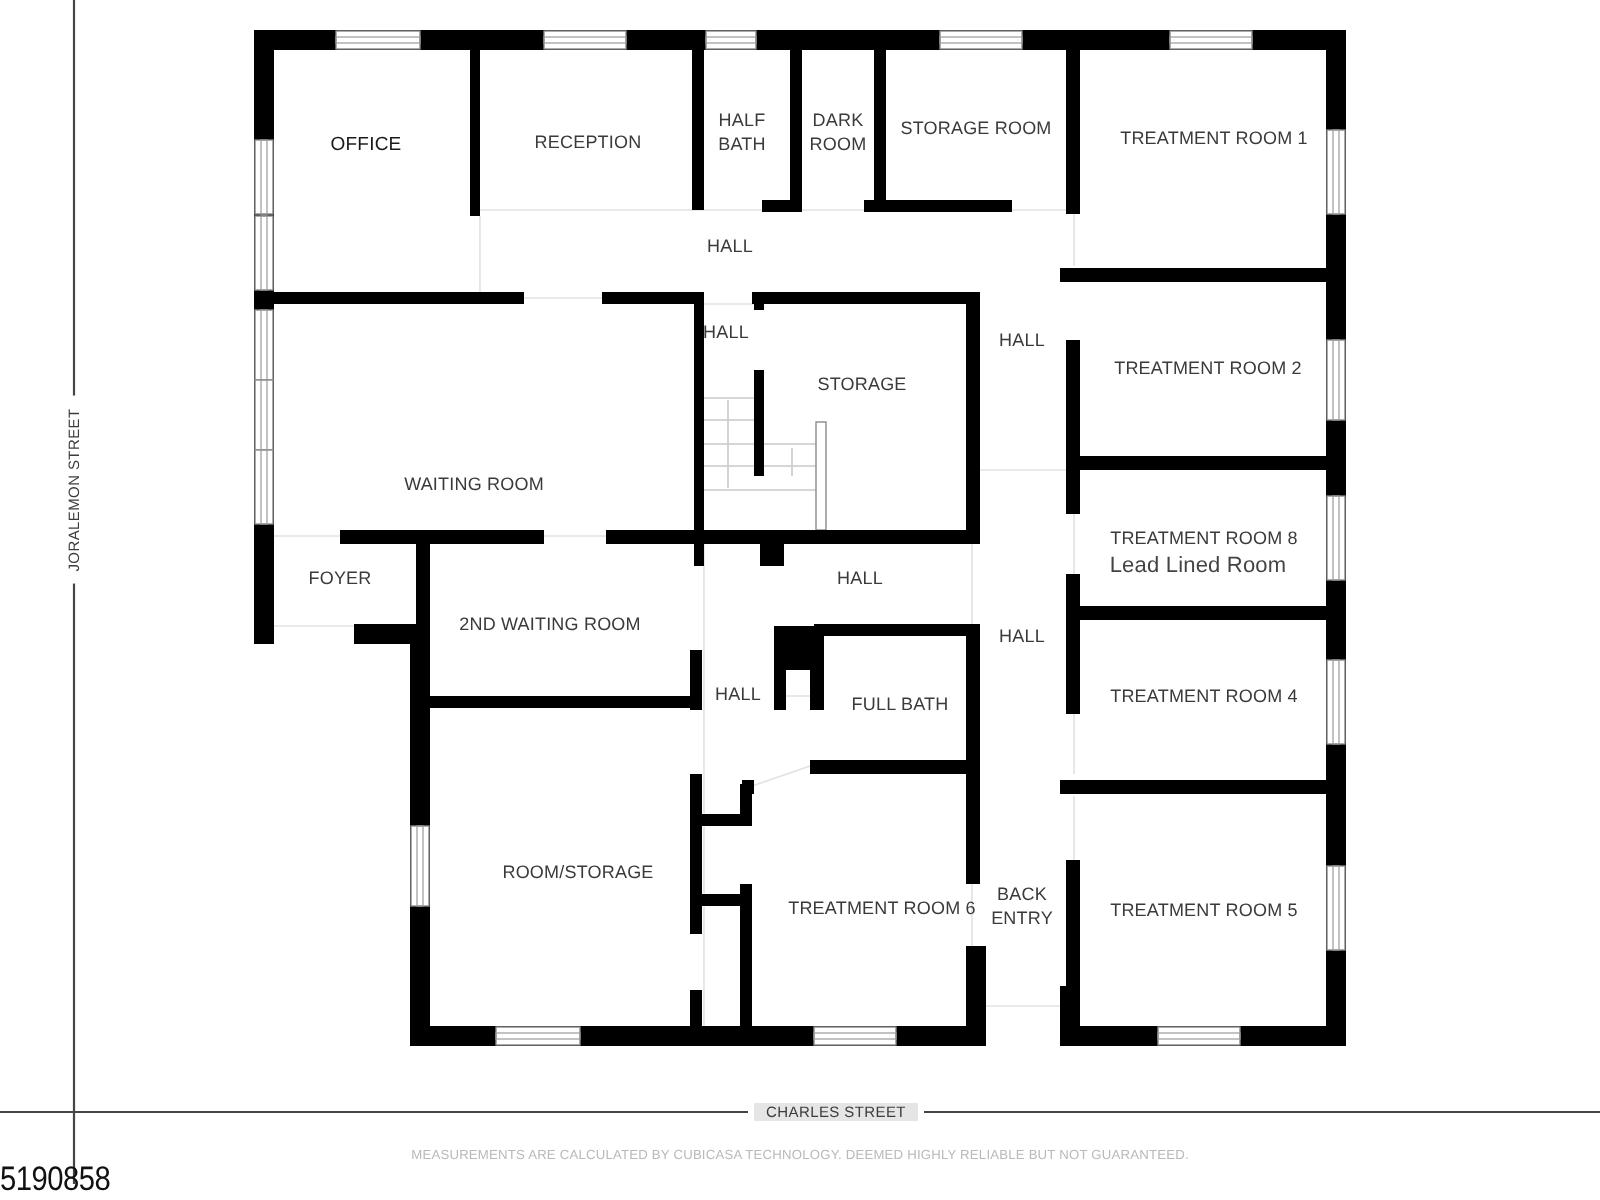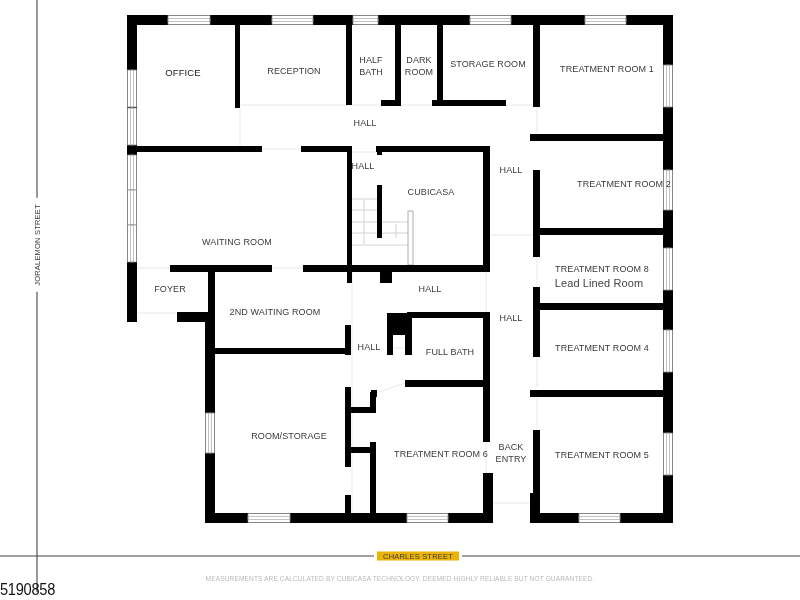--- a/index.html
+++ b/index.html
@@ -11,21 +11,21 @@
   .winline { fill: none; stroke: #9a9a9a; stroke-width: 0.6; }
   .thin { stroke: #e2e2e2; stroke-width: 0.8; fill: none; }
   .stair { stroke: #c9c9c9; stroke-width: 0.8; fill: none; }
   .street { stroke: #444444; stroke-width: 1.1; }
   .lbl { position: absolute; transform: translate(-50%, -50%); white-space: nowrap;
          font-size: 9px; color: #3a3a3a; text-align: center; line-height: 12px; letter-spacing: 0.1px; }
   .lbl.dark { color: #1a1a1a; font-size: 9.5px; }
   .lbl.sub { font-size: 11px; color: #444; }
   .street-lbl { position: absolute; font-size: 7.5px; color: #3c3c3c; white-space: nowrap; letter-spacing: 0.2px; }
   .street-left { left: 37px; top: 245px; transform: translate(-50%, -50%) rotate(-90deg); background: #fff; padding: 0 6px; }
-  .street-bottom { left: 418px; top: 556px; transform: translate(-50%, -50%); background: #eab308; padding: 0 6px; }
+  .street-bottom { left: 418px; top: 556px; transform: translate(-50%, -50%); background: #e5e5e5; padding: 0 6px; }
   .disclaimer { position: absolute; left: 400px; top: 578px; transform: translate(-50%, -50%);
                 font-size: 6.6px; color: #b9b9b9; white-space: nowrap; letter-spacing: 0.1px; }
   .listing-id { position: absolute; left: 0px; top: 580px; font-size: 17px; color: #111;
                 transform: scaleX(0.86); transform-origin: left top; letter-spacing: -0.3px; }
 </style>
 </head>
 <body>
 
 <svg id="plan" width="800" height="600" viewBox="0 0 800 600" xmlns="http://www.w3.org/2000/svg">
 
@@ -179,23 +179,23 @@
   <div>BATH</div>
 </div>
 <div class="lbl" style="left:419px; top:66px;">
   <div>DARK</div>
   <div>ROOM</div>
 </div>
 <div class="lbl" style="left:488px; top:64px;">STORAGE ROOM</div>
 <div class="lbl" style="left:607px; top:69px;">TREATMENT ROOM 1</div>
 <div class="lbl" style="left:365px; top:123px;">HALL</div>
 <div class="lbl" style="left:363px; top:166px;">HALL</div>
-<div class="lbl" style="left:431px; top:192px;">CUBICASA</div>
+<div class="lbl" style="left:431px; top:192px;">STORAGE</div>
 <div class="lbl" style="left:511px; top:170px;">HALL</div>
-<div class="lbl" style="left:604px; top:184px;margin-left:20px;">TREATMENT ROOM 2</div>
+<div class="lbl" style="left:604px; top:184px;">TREATMENT ROOM 2</div>
 <div class="lbl" style="left:237px; top:210px;margin-top:32px;">WAITING ROOM</div>
 <div class="lbl" style="left:602px; top:269px;">TREATMENT ROOM 8</div>
 <div class="lbl sub" style="left:599px; top:283px;">Lead Lined Room</div>
 <div class="lbl" style="left:170px; top:289px;">FOYER</div>
 <div class="lbl" style="left:430px; top:289px;">HALL</div>
 <div class="lbl" style="left:275px; top:312px;">2ND WAITING ROOM</div>
 <div class="lbl" style="left:511px; top:318px;">HALL</div>
 <div class="lbl" style="left:602px; top:348px;">TREATMENT ROOM  4</div>
 <div class="lbl" style="left:369px; top:347px;">HALL</div>
 <div class="lbl" style="left:450px; top:352px;">FULL BATH</div>

